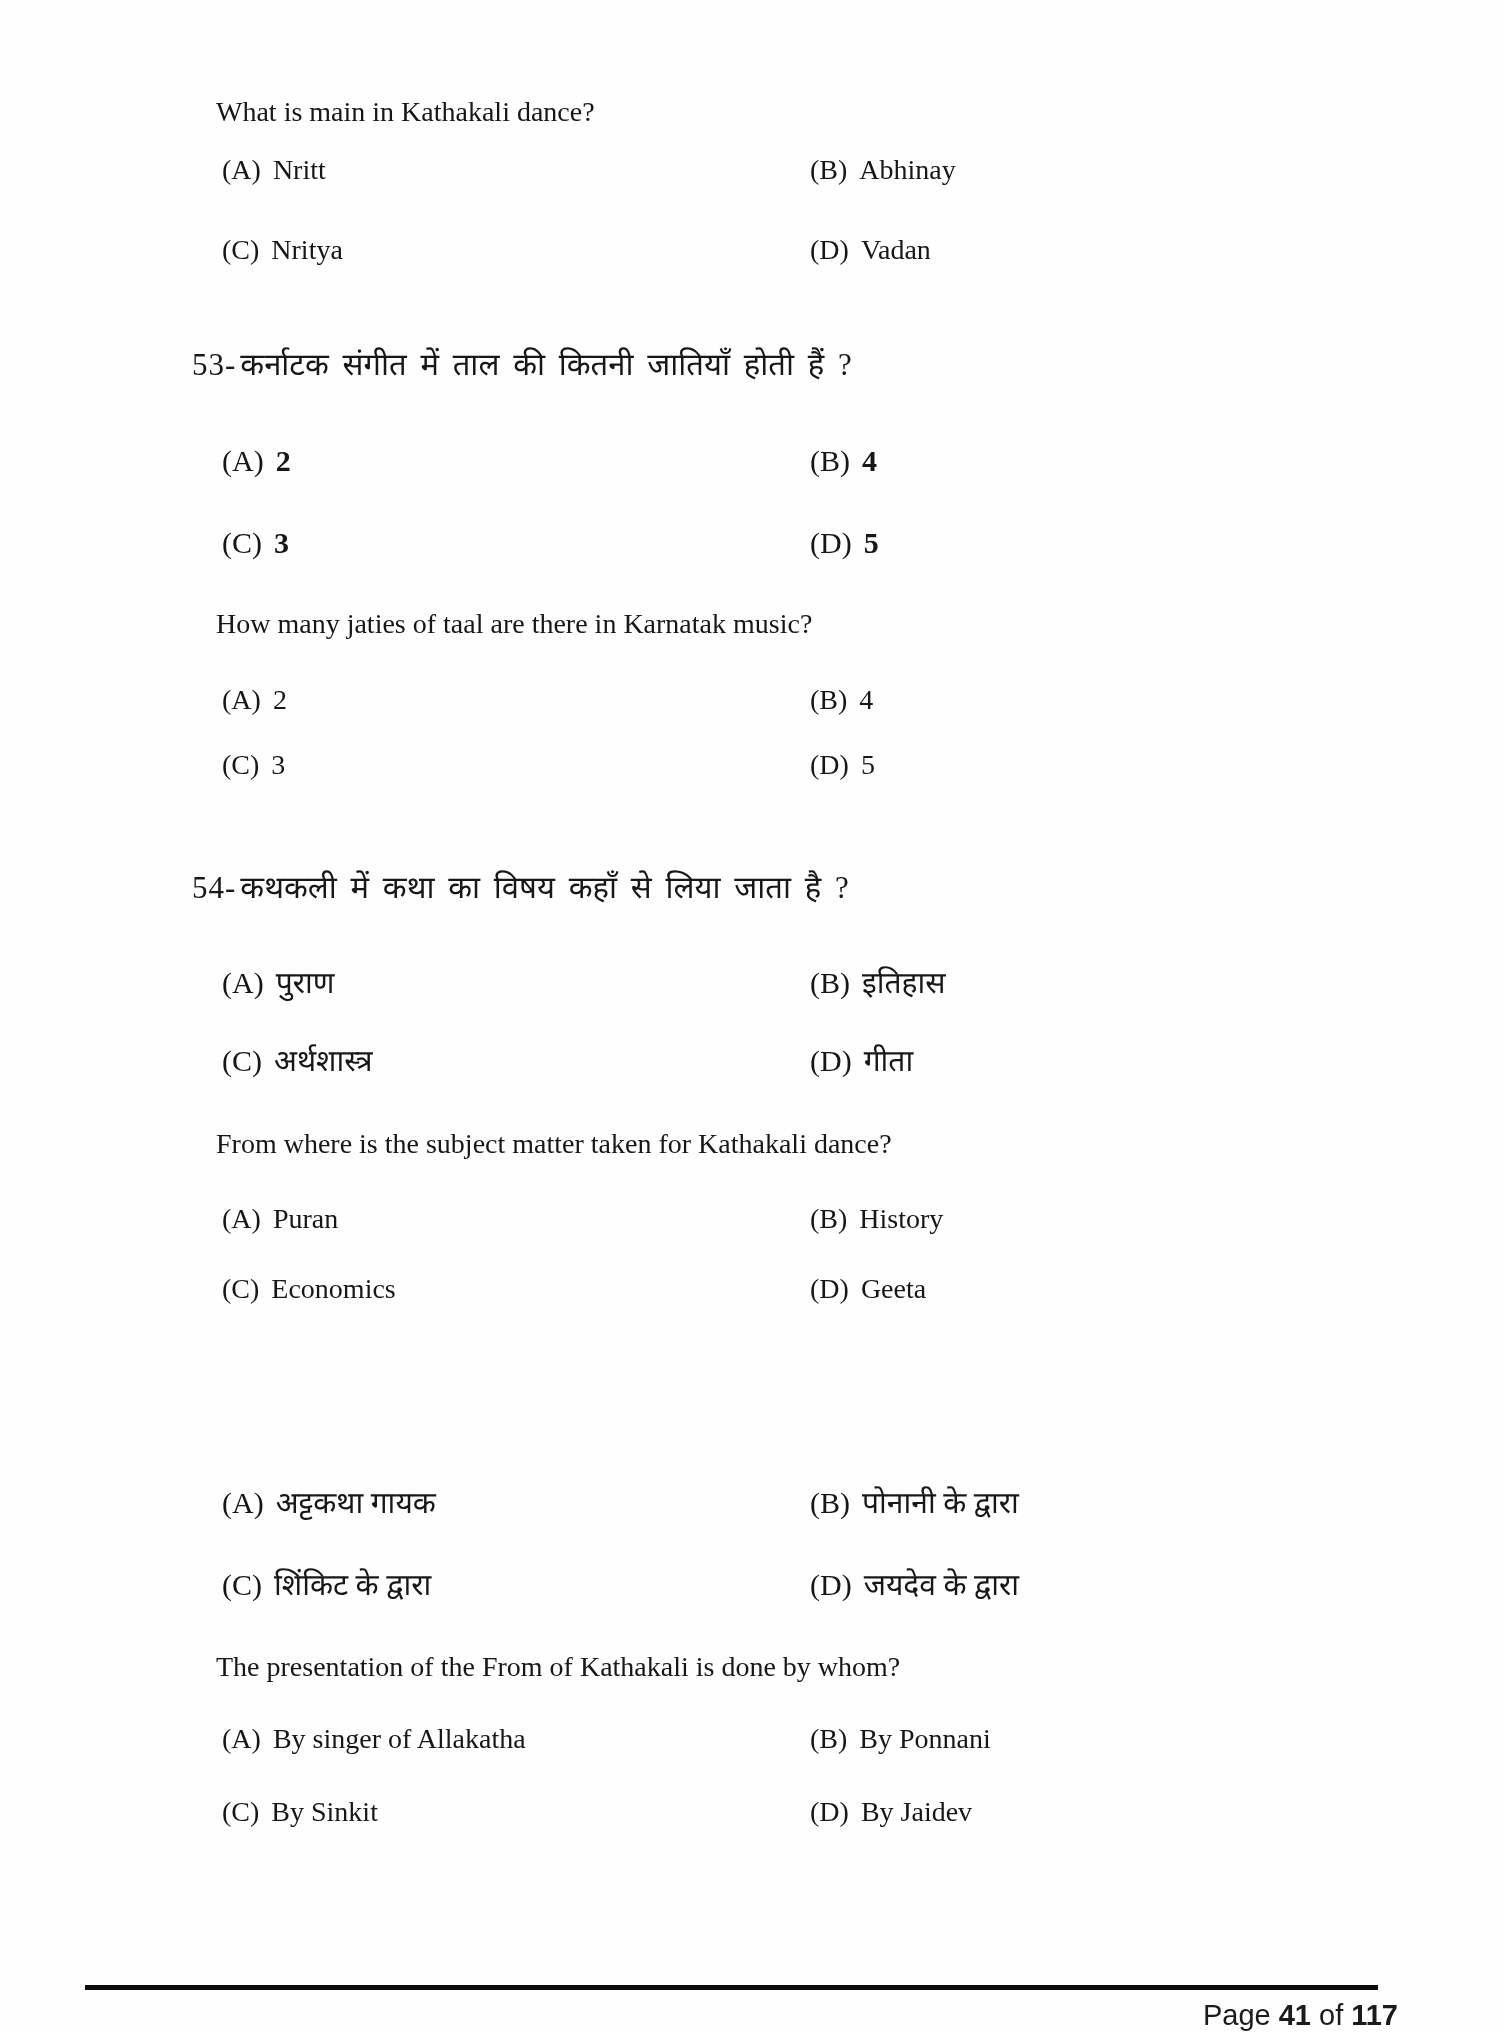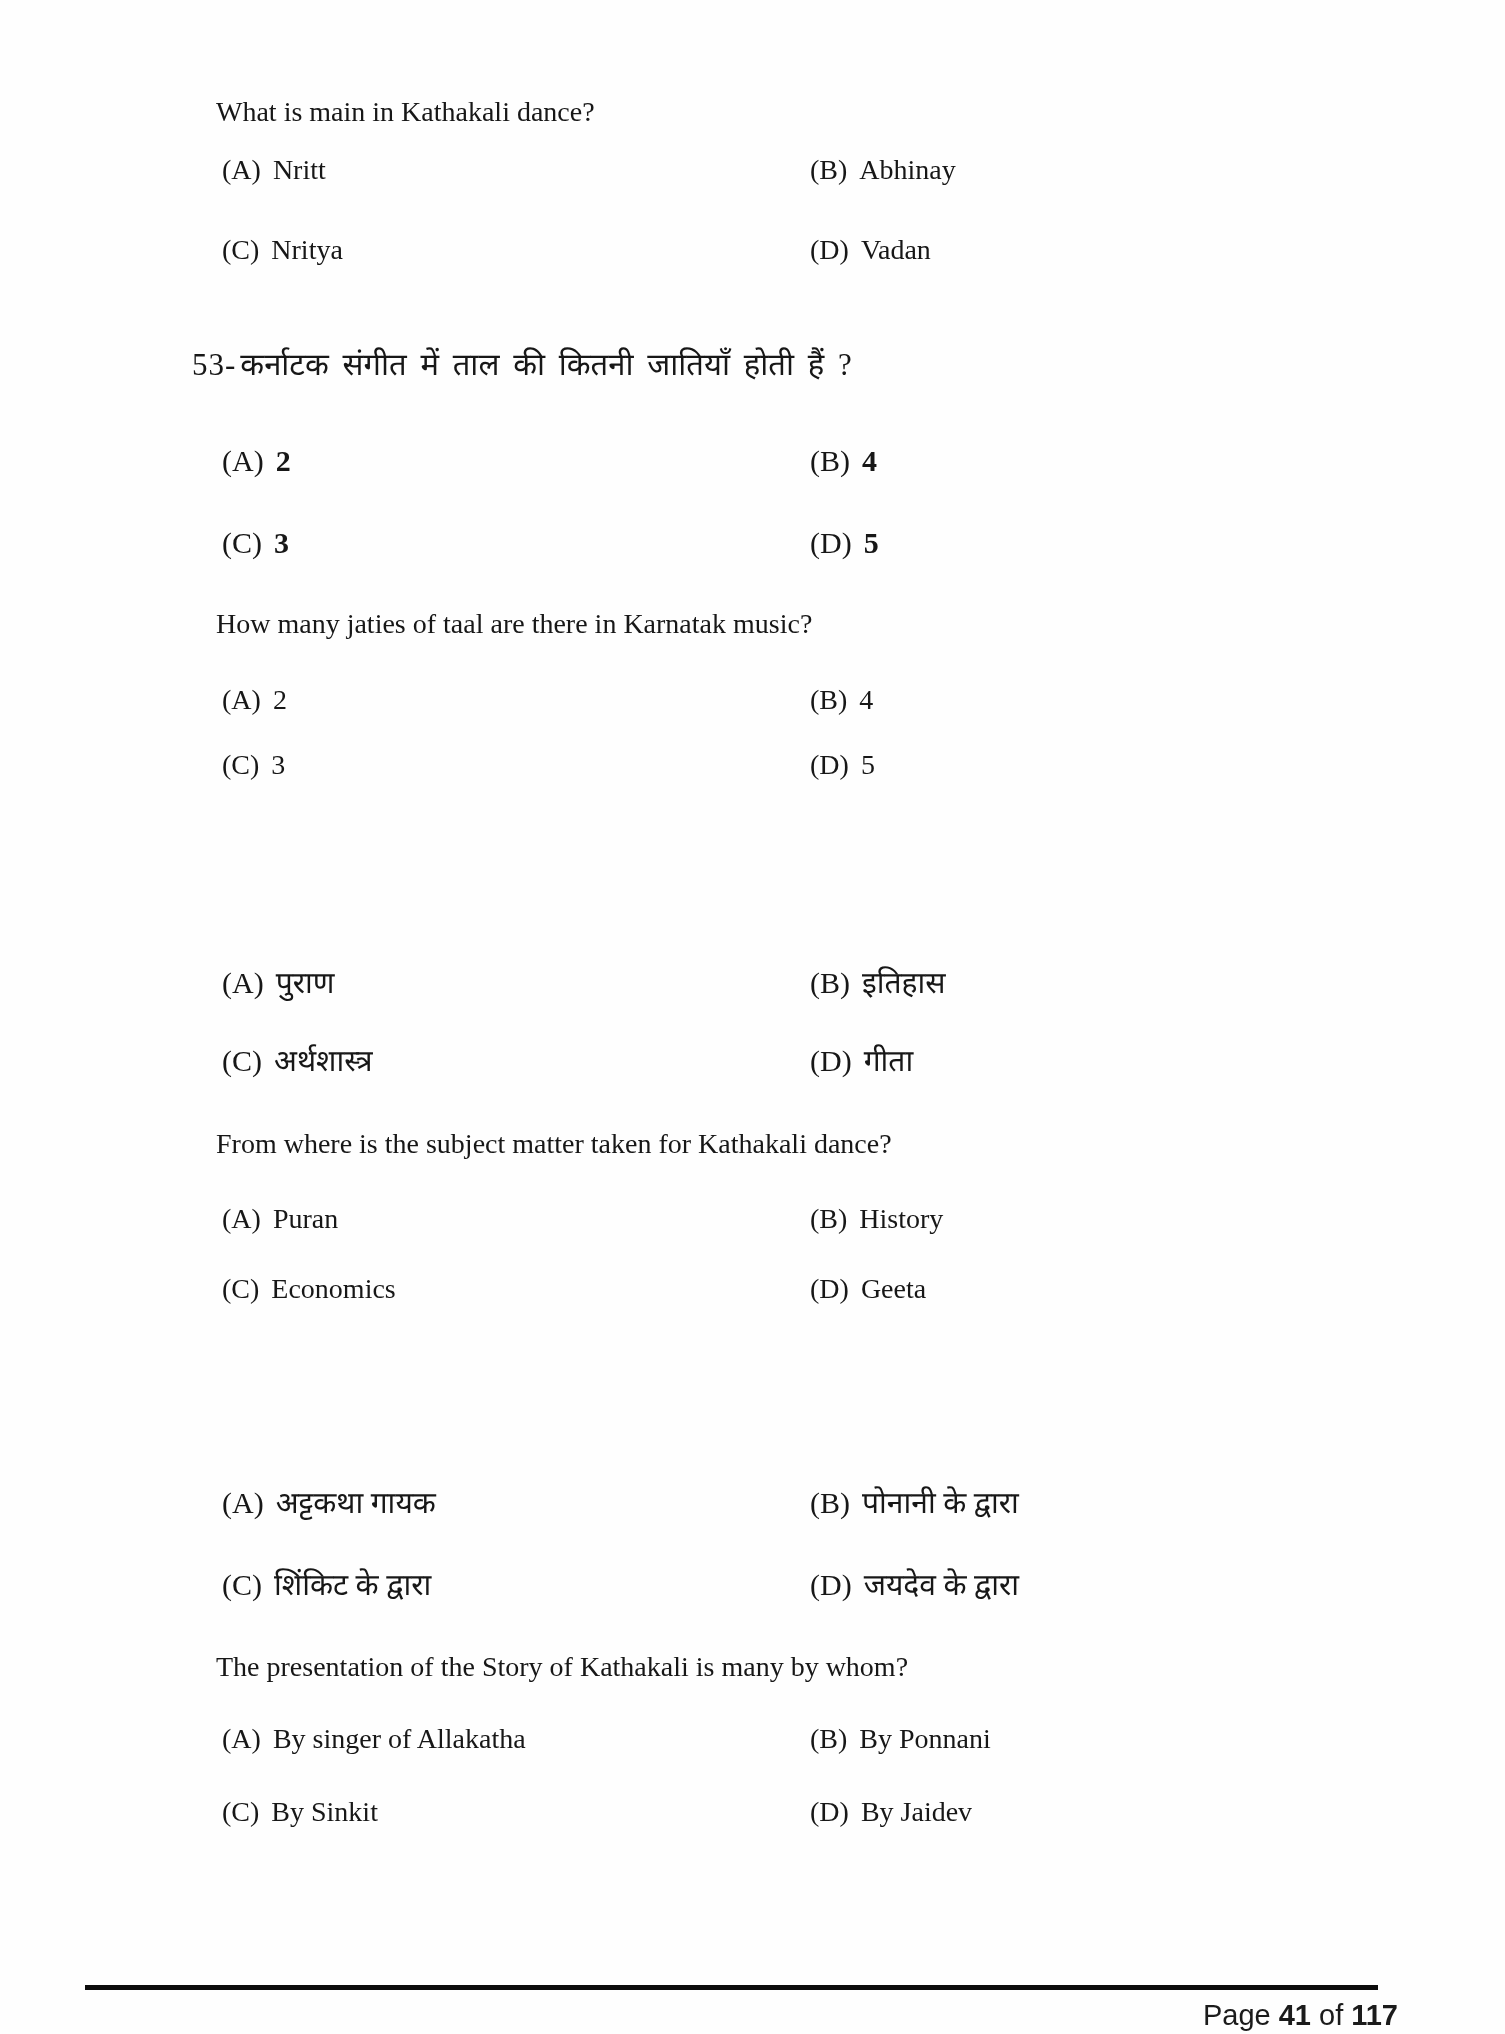--- a/index.html
+++ b/index.html
@@ -83,20 +83,23 @@
   <div class="abs opt c2" style="top:684px">
     <span class="olabel">(B)</span><span class="otext">4</span>
   </div>
   <div class="abs opt c1" style="top:749px">
     <span class="olabel">(C)</span><span class="otext">3</span>
   </div>
   <div class="abs opt c2" style="top:749px">
     <span class="olabel">(D)</span><span class="otext">5</span>
   </div>
 
+  <div class="abs q-hi" style="top:865px">
+    <span class="qnum">54-</span><span class="qtext">कथकली में कथा का विषय कहाँ से लिया जाता है ?</span>
+  </div>
   <div class="abs opt hi c1" style="top:961px">
     <span class="olabel">(A)</span><span class="otext">पुराण</span>
   </div>
   <div class="abs opt hi c2" style="top:961px">
     <span class="olabel">(B)</span><span class="otext">इतिहास</span>
   </div>
   <div class="abs opt hi c1" style="top:1039px">
     <span class="olabel">(C)</span><span class="otext">अर्थशास्त्र</span>
   </div>
   <div class="abs opt hi c2" style="top:1039px">
@@ -124,21 +127,21 @@
   <div class="abs opt hi c2" style="top:1481px">
     <span class="olabel">(B)</span><span class="otext">पोनानी के द्वारा</span>
   </div>
   <div class="abs opt hi c1" style="top:1563px">
     <span class="olabel">(C)</span><span class="otext">शिंकिट के द्वारा</span>
   </div>
   <div class="abs opt hi c2" style="top:1563px">
     <span class="olabel">(D)</span><span class="otext">जयदेव के द्वारा</span>
   </div>
   <div class="abs q-en" style="top:1651px">
-    <span class="qtext">The presentation of the Story of Kathakali is many by whom?</span>
+    <span class="qtext">The presentation of the From of Kathakali is done by whom?</span>
   </div>
   <div class="abs opt c1" style="top:1723px">
     <span class="olabel">(A)</span><span class="otext">By singer of Allakatha</span>
   </div>
   <div class="abs opt c2" style="top:1723px">
     <span class="olabel">(B)</span><span class="otext">By Ponnani</span>
   </div>
   <div class="abs opt c1" style="top:1796px">
     <span class="olabel">(C)</span><span class="otext">By Sinkit</span>
   </div>

